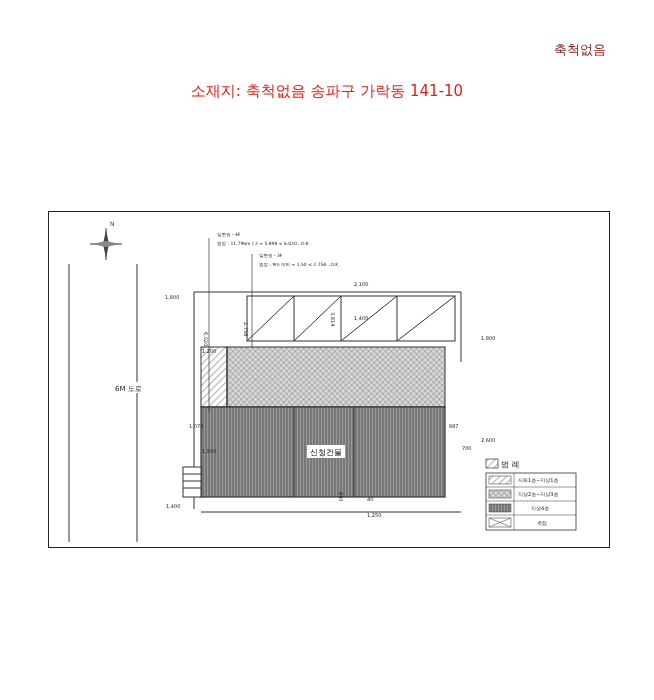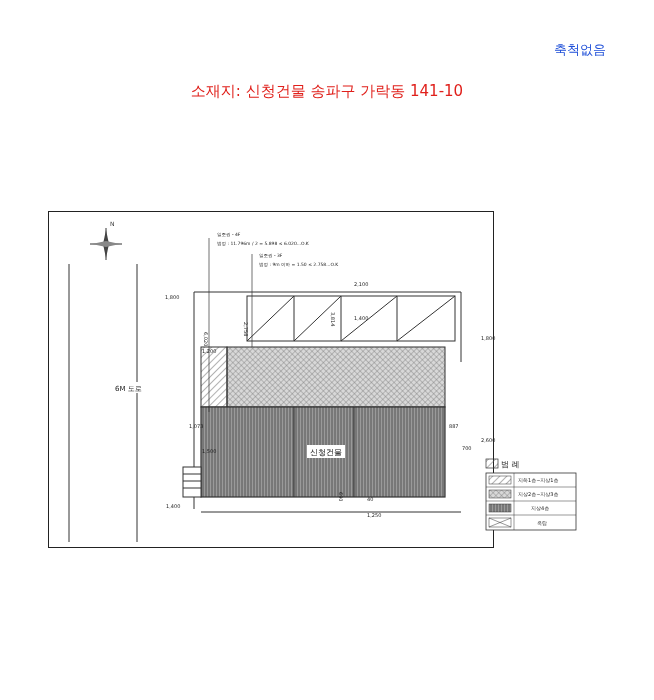--- a/index.html
+++ b/index.html
@@ -1,28 +1,28 @@
 <!DOCTYPE html>
 <html><head>
   <meta charset="utf-8">
   <style>
     html, body { margin: 0; padding: 0; background: #ffffff; }
     body { width: 654px; height: 700px; position: relative; overflow: hidden; font-family: "DejaVu Sans", sans-serif; }
-    .scale-note { position: absolute; top: 41px; left: 554px; font-size: 13px; color: #1d4ed8; }
+    .scale-note { position: absolute; top: 41px; left: 554px; font-size: 13px; color: #7f1d1d; }
     .address { position: absolute; top: 82px; left: 0; width: 654px; text-align: center; font-size: 15px; color: #e0201b; }
     .address b { font-weight: normal; }
-    .drawing { position: absolute; left: 48px; top: 211px; width: 446px; height: 337px; border: 1px solid #222; box-sizing: border-box; background: #fff; }
+    .drawing { position: absolute; left: 48px; top: 211px; width: 562px; height: 337px; border: 1px solid #222; box-sizing: border-box; background: #fff; }
     svg text { font-family: "DejaVu Sans", sans-serif; }
   </style>
 </head>
 <body>
 
 <div class="scale-note">축척없음</div>
 
-<div class="address"><span>소재지: 신청건물 송파구 가락동 </span><b>141-10</b></div>
+<div class="address"><span>소재지: 축척없음 송파구 가락동 </span><b>141-10</b></div>
 
 <div class="drawing">
   <svg width="556" height="335" viewBox="0 0 556 335" xmlns="http://www.w3.org/2000/svg">
     <defs>
       <pattern id="diag" width="5" height="5" patternUnits="userSpaceOnUse" patternTransform="rotate(45)">
         <line x1="0" y1="0" x2="0" y2="5" stroke="#666" stroke-width="1"></line>
       </pattern>
       <pattern id="cross" width="4" height="4" patternUnits="userSpaceOnUse" patternTransform="rotate(45)">
         <rect width="4" height="4" fill="#d8d8d8"></rect>
         <line x1="0" y1="0" x2="0" y2="4" stroke="#777" stroke-width="0.8"></line>

